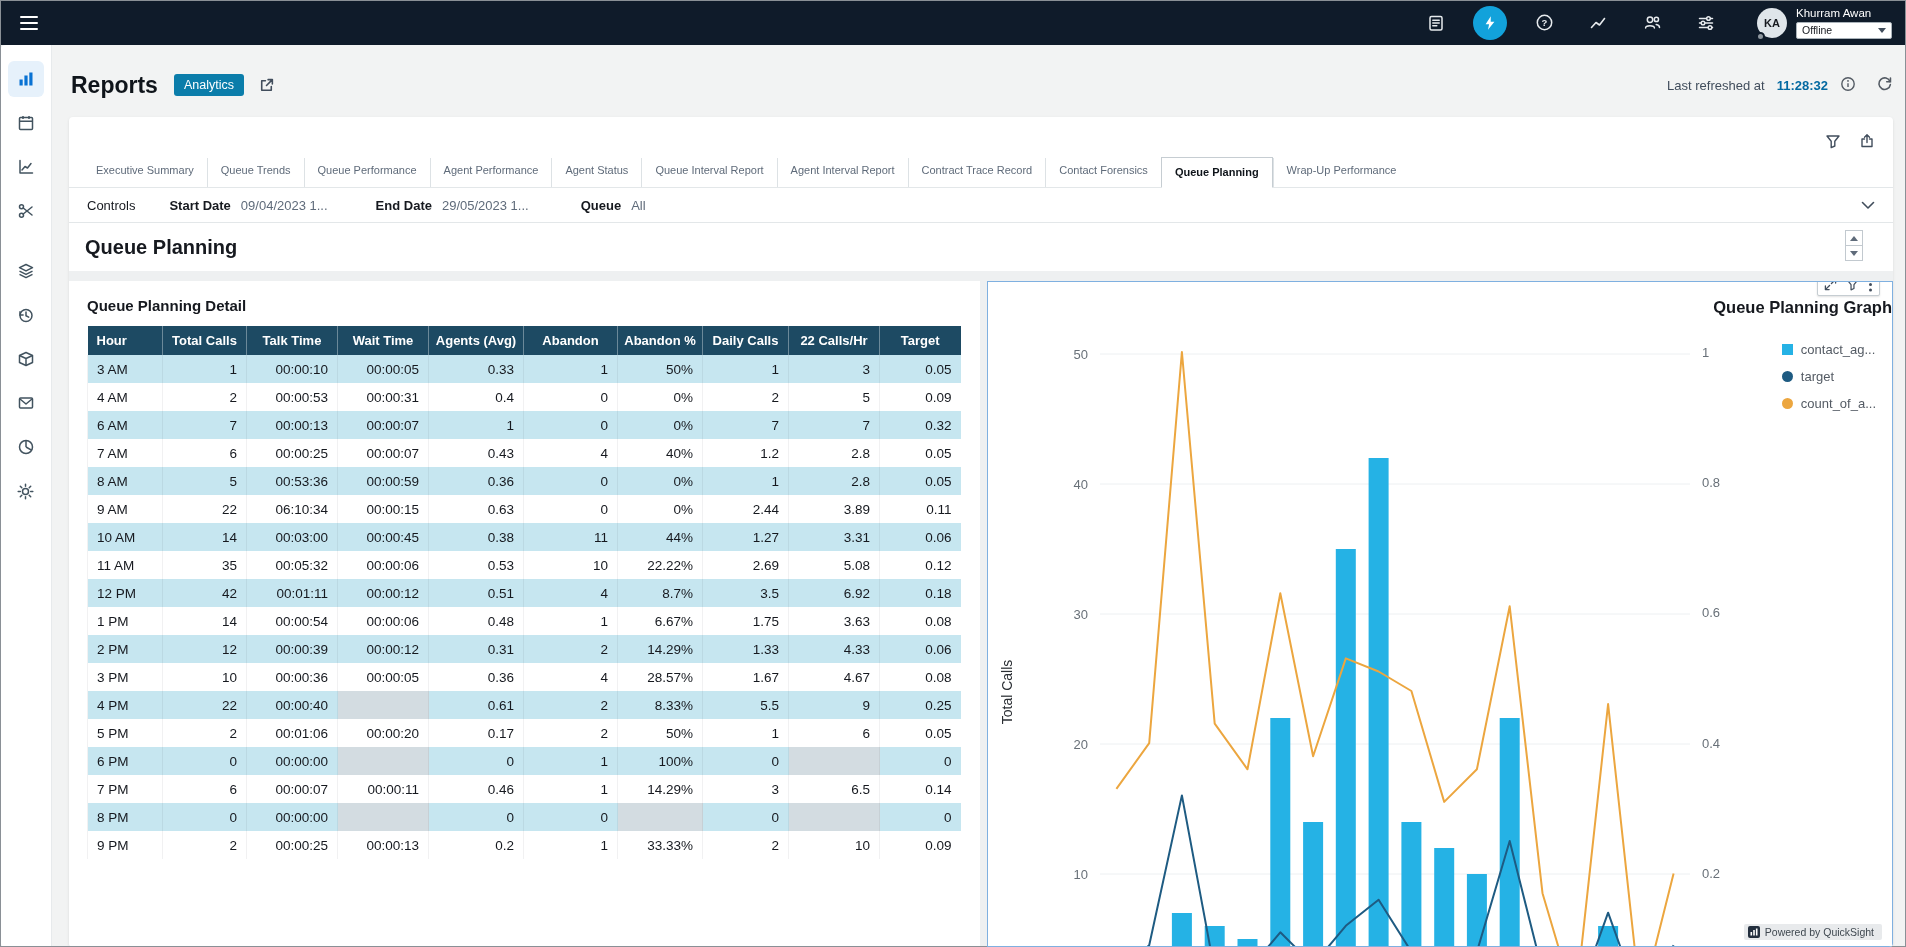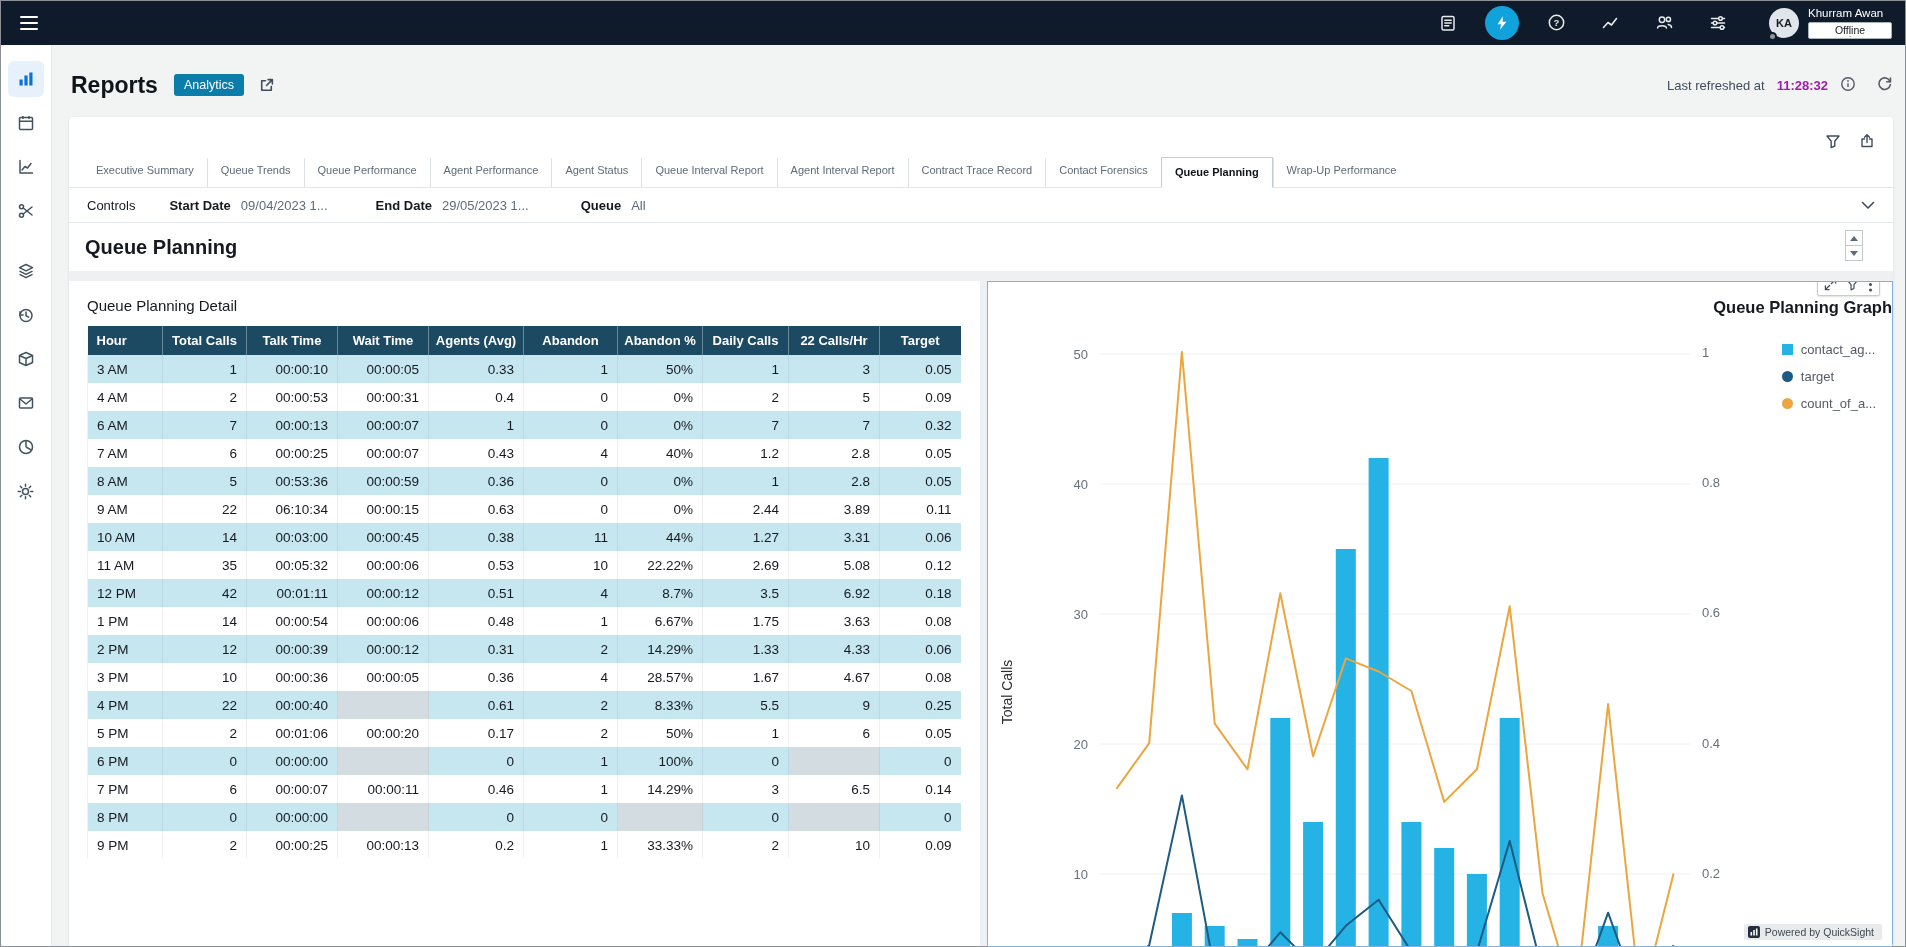--- a/index.html
+++ b/index.html
@@ -11,36 +11,36 @@
   .hamburger { width:34px; height:34px; display:grid; place-items:center; cursor:pointer; }
   .topbar-spacer { flex:1; }
   .topbar-icons { display:flex; align-items:center; gap:20px; margin-right:34px; }
   .icon-btn { width:34px; height:34px; border-radius:50%; display:grid; place-items:center; }
   .icon-btn.active { background:#12a2db; }
   .user-block { display:flex; align-items:center; gap:9px; }
   .avatar { width:30px; height:30px; border-radius:50%; background:#dfe5ea; color:#16191f; font-size:11px; font-weight:bold; display:grid; place-items:center; position:relative; }
   .status-dot { position:absolute; left:-1px; bottom:-3px; width:9px; height:9px; border-radius:50%; background:#8d969e; border:2px solid #0f1b2a; }
   .user-col { display:flex; flex-direction:column; gap:3px; }
   .user-name { color:#fff; font-size:11.5px; }
-  .status-select { background:#fff; border:1px solid #aab3ba; border-radius:2px; font-size:10.5px; color:#16191f; padding:1px 5px; width:84px; height:17px; display:flex; align-items:center; justify-content:space-between; cursor:pointer;flex-direction:column; }
+  .status-select { background:#fff; border:1px solid #aab3ba; border-radius:2px; font-size:10.5px; color:#16191f; padding:1px 5px; width:96px; height:17px; display:flex; align-items:center; justify-content:space-between; cursor:pointer; }
 
   
   .app { flex:1; display:flex; overflow:hidden;border-radius:6px; }
   .sidebar { width:52px; background:#fff; border-right:1px solid #e7eaec; display:flex; flex-direction:column; align-items:center; padding-top:16px; gap:8px; flex:none; }
   .side-icon { width:36px; height:36px; border-radius:6px; display:grid; place-items:center; cursor:pointer; }
   .side-icon.active { background:#e6f1fb; }
   .side-icon.group-gap { margin-top:16px; }
 
   .main { flex:1; display:flex; flex-direction:column; overflow:hidden; background:#f2f3f3; }
   .page-header { display:flex; align-items:center; margin:18px 13px 0 17px; height:44px; }
   .page-title { font-size:23px; font-weight:bold; color:#0f141a; margin-left:2px; }
   .analytics-badge { margin-left:16px; background:#0b7daa; color:#fff; font-size:12.5px; padding:4px 10px; border-radius:3px; }
   .ext-link { margin-left:14px; cursor:pointer; display:grid; place-items:center; }
   .refresh-area { margin-left:auto; display:flex; align-items:center; gap:12px; font-size:13px; color:#414d5c; }
-  .refresh-time { font-weight:bold; color:#a21caf; }
+  .refresh-time { font-weight:bold; color:#0369a1; }
 
   
   .card { margin:10px 13px 0 17px; background:#fff; border-radius:4px; box-shadow:0 1px 3px rgba(0,0,0,.10); flex:1; display:flex; flex-direction:column; overflow:hidden; padding-top:8px; }
   .card-toolbar { height:32px; display:flex; justify-content:flex-end; align-items:center; gap:18px; padding:0 18px; }
   .tool-ic { cursor:pointer; display:grid; place-items:center; }
 
   .tabs { display:flex; align-items:flex-end; padding:0 14px; border-bottom:1px solid #e3e7e9; }
   .tab { font-size:11px; color:#5f6b7a; padding:6px 13px 7px; height:29px; white-space:nowrap; cursor:pointer; border-left:1px solid #dde2e5; }
   .tab:first-child { border-left:none; }
   .tab.active { font-weight:bold; color:#0f141a; background:#fff; border:1px solid #c6cdd2; border-bottom:1px solid #fff; margin-bottom:-1px; height:31px; padding-top:8px; }
@@ -56,21 +56,21 @@
   .sheet-title { font-size:20px; font-weight:bold; color:#16191f; }
   .sheet-spinner { position:absolute; right:30px; top:7px; display:flex; flex-direction:column; }
   .spin-btn { width:18px; height:16px; border:1px solid #c2c9cf; background:#fff; display:grid; place-items:center; cursor:pointer; }
   .spin-btn + .spin-btn { margin-top:-1px; }
   .tri-up { width:0; height:0; border-left:4px solid transparent; border-right:4px solid transparent; border-bottom:5px solid #5f6b7a; }
   .tri-down { width:0; height:0; border-left:4px solid transparent; border-right:4px solid transparent; border-top:5px solid #5f6b7a; }
 
   .sheet-body { flex:1; background:#eef0f1; padding-top:10px; display:flex; gap:7px; overflow:hidden; }
   .visual { background:#fff; overflow:hidden; }
   .table-visual { width:911px; flex:none; padding:16px 18px; }
-  .visual-title { font-size:15px; font-weight:normal; color:#16191f; }
+  .visual-title { font-size:15px; font-weight:bold; color:#16191f; }
 
   
   table { border-collapse:collapse; table-layout:fixed; width:873px; margin-top:12px; font-size:13.5px; }
   th { background:#1d4a63; color:#fff; font-weight:bold; font-size:13px; height:29px; text-align:center; border-left:1px solid rgba(255,255,255,.35); padding:0 6px; white-space:nowrap; cursor:pointer; }
   th:first-child { border-left:none; }
   th.col-hour { text-align:left; padding-left:9px; }
   td { height:28px; padding:0 9px; text-align:right; color:#16191f; border-left:1px solid rgba(22,25,31,.06); white-space:nowrap; }
   td.col-hour { text-align:left;margin-top:16px; }
   tr.striped td { background:#c6e6f0; }
   tr td.null-cell { background:#d3dce1; }

